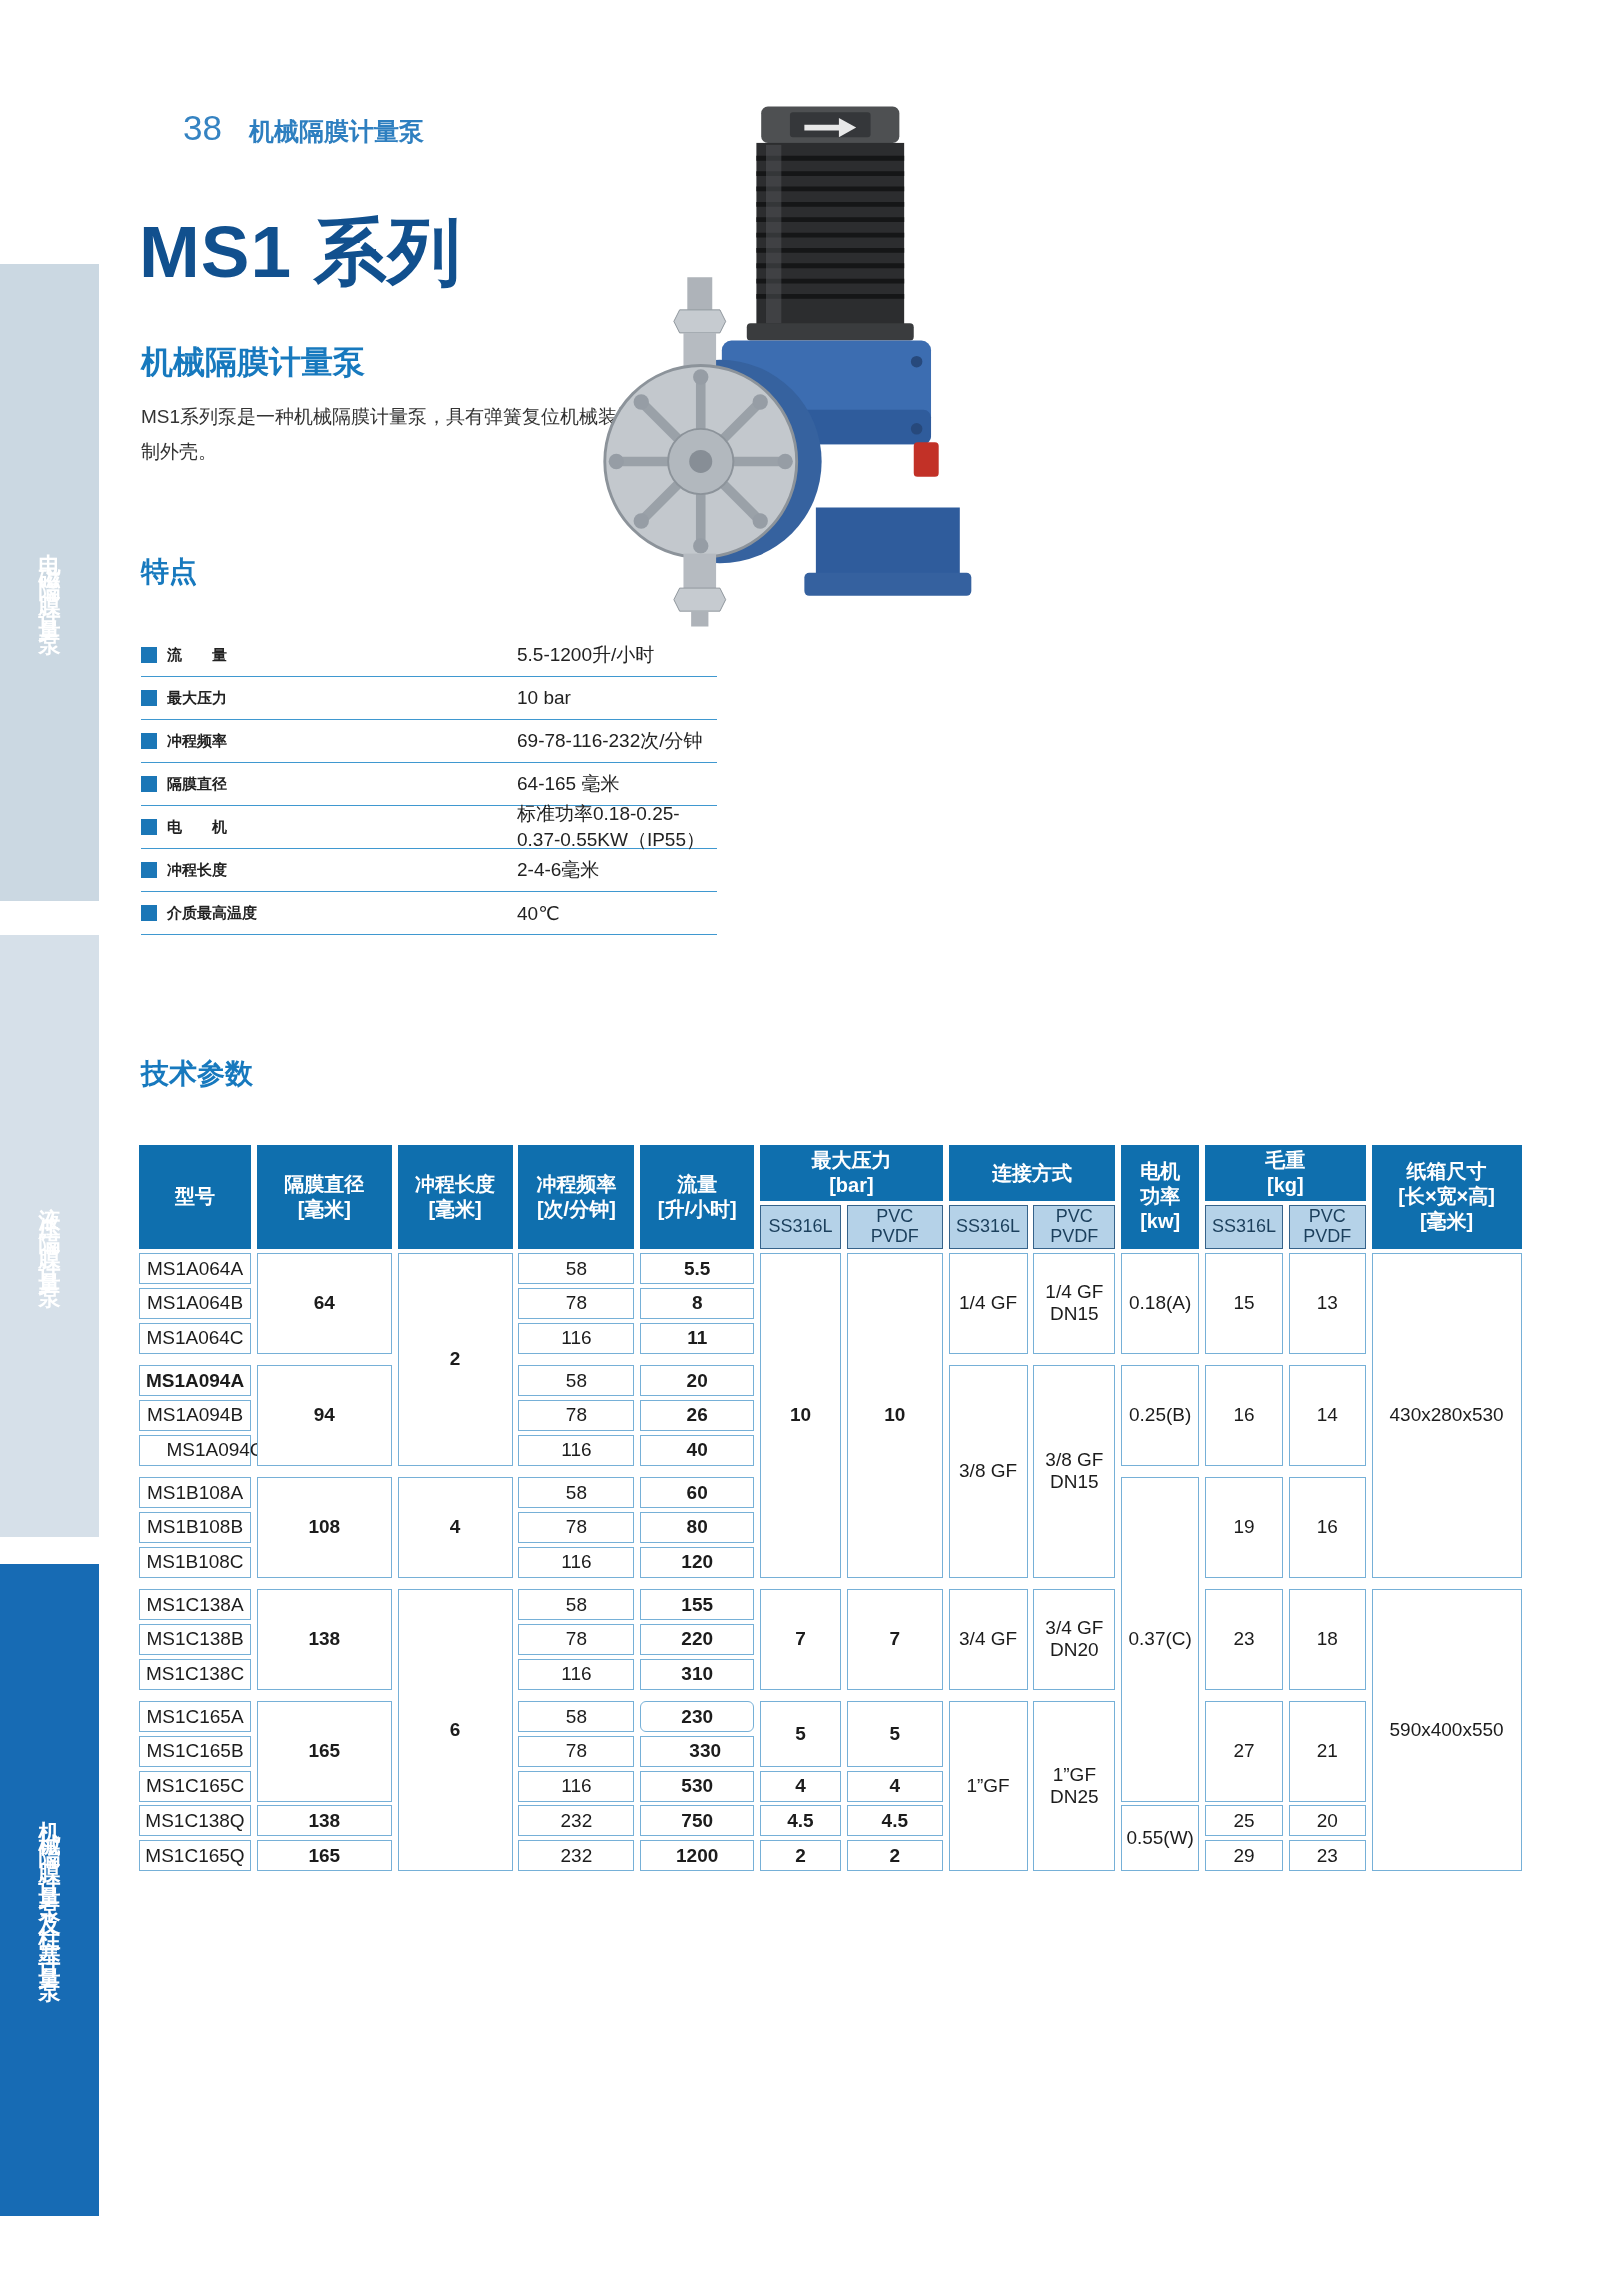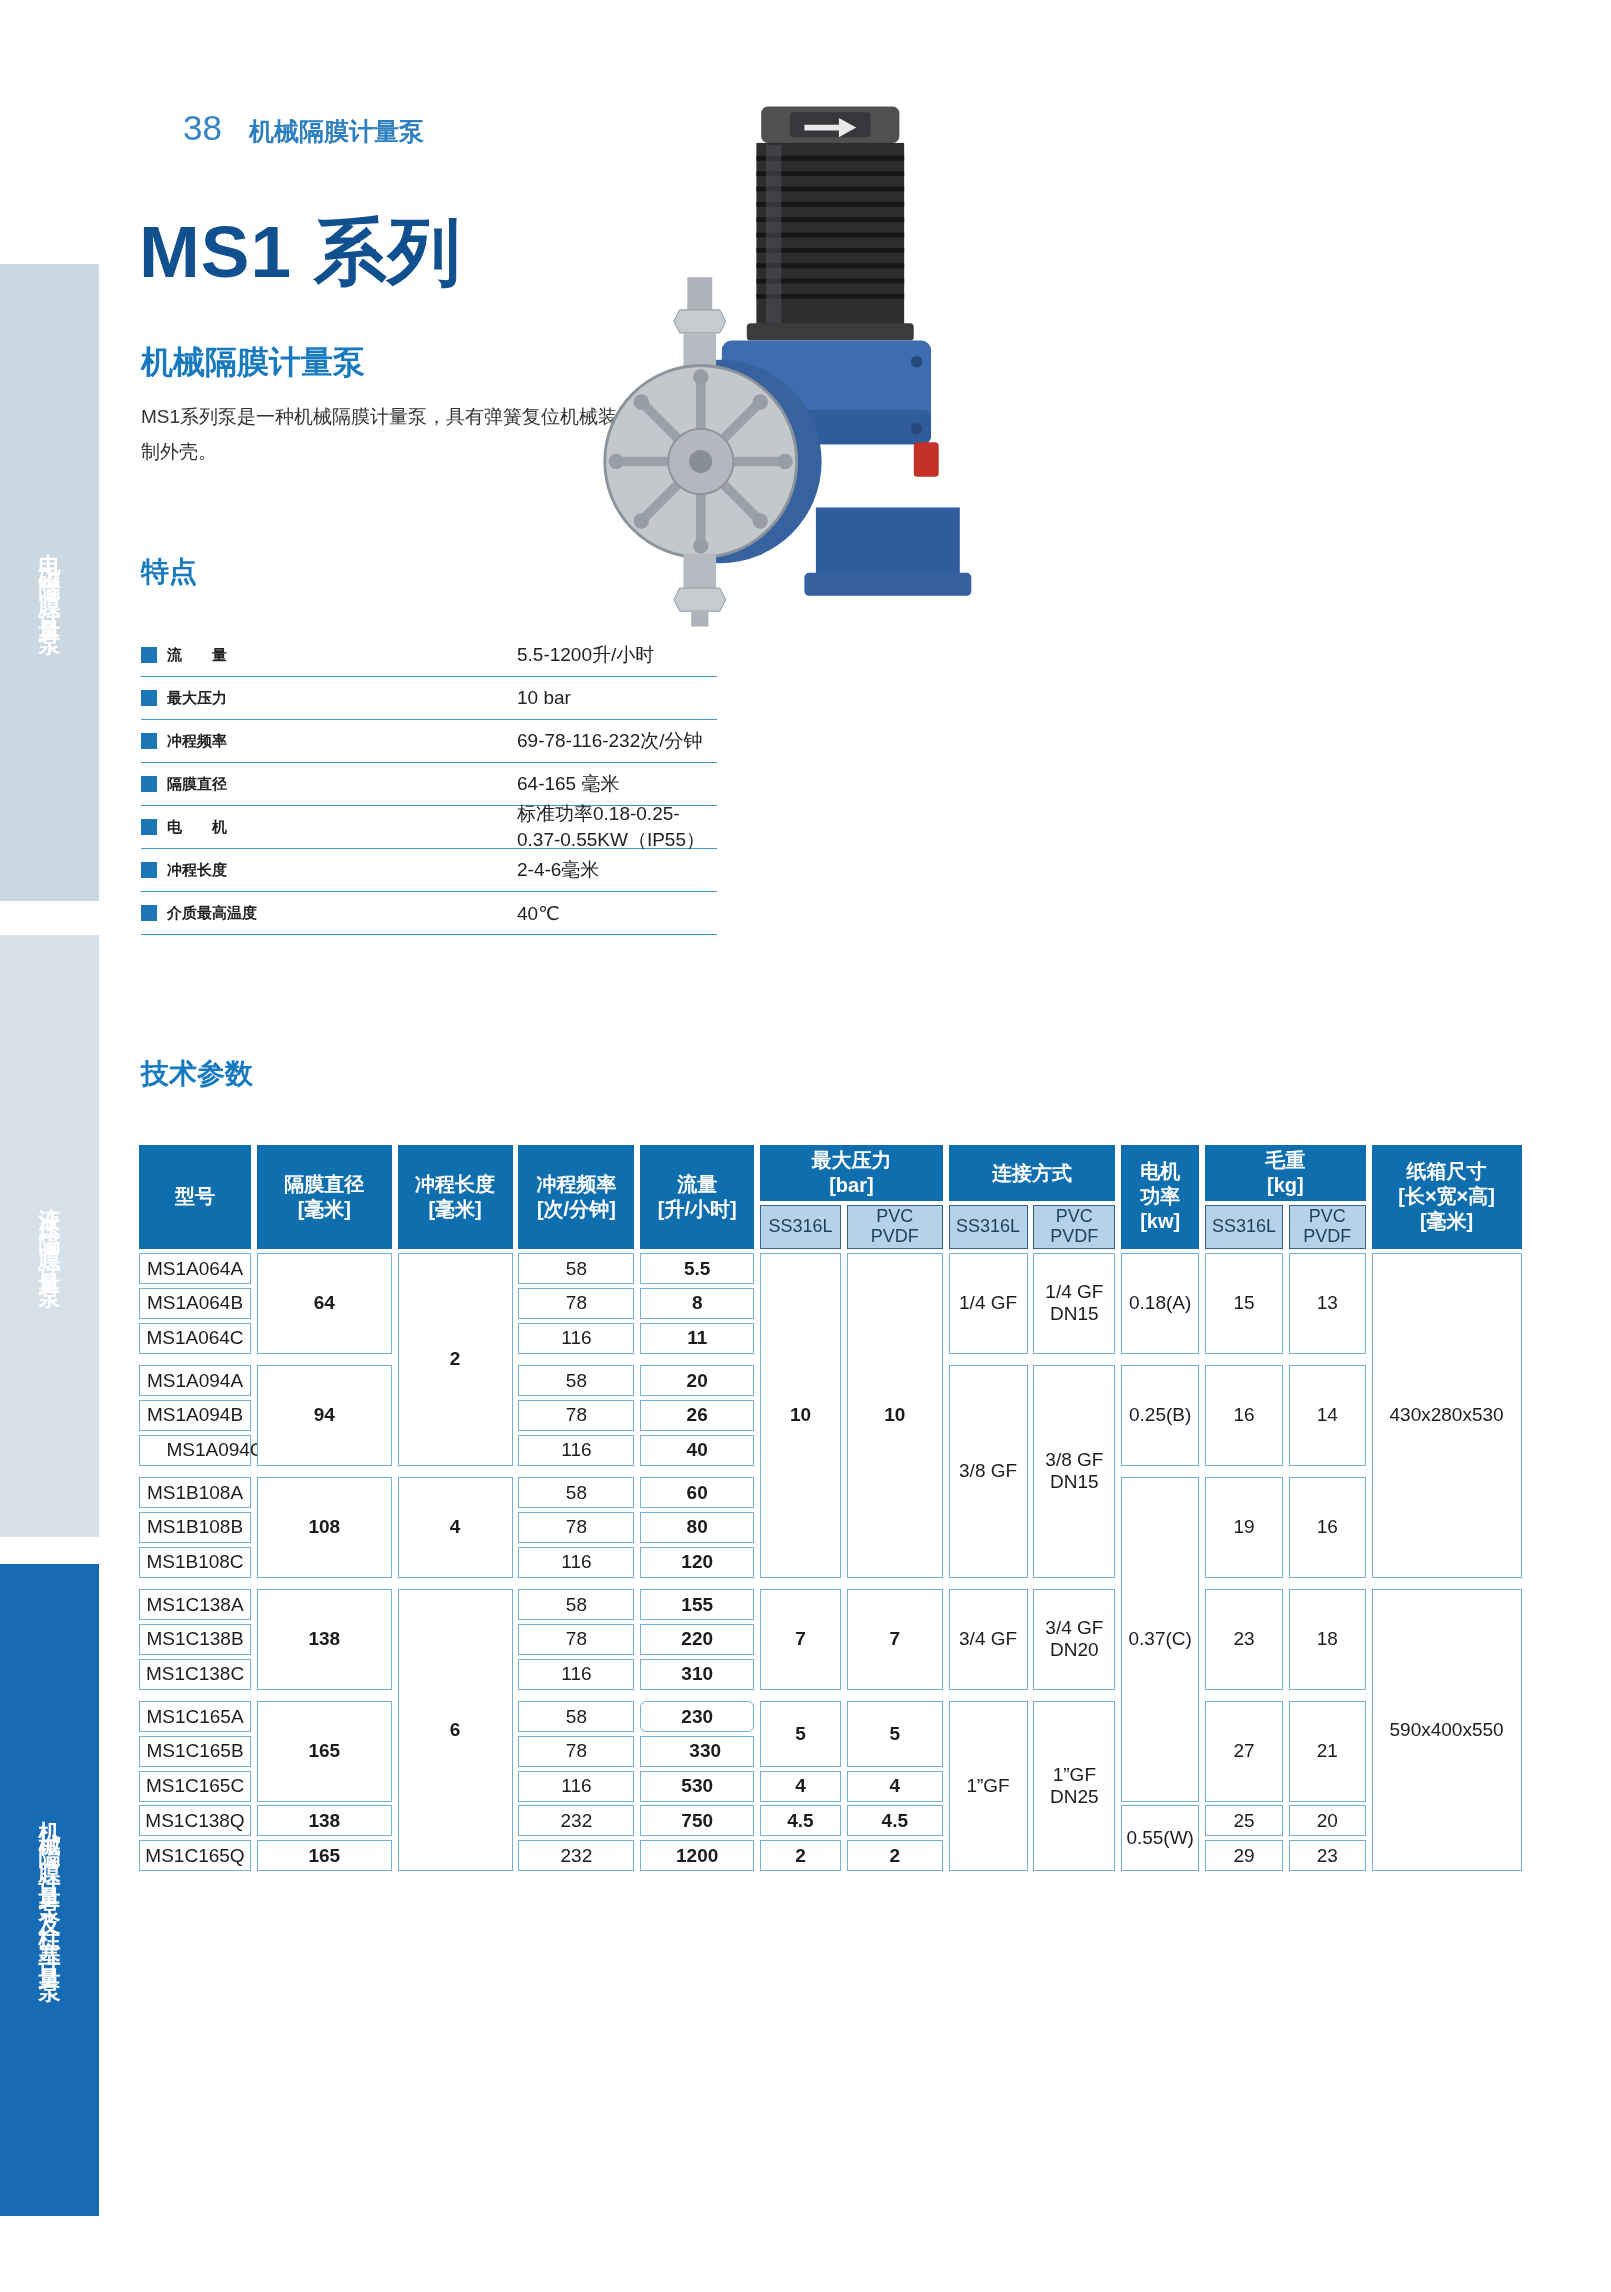--- a/index.html
+++ b/index.html
@@ -208,21 +208,21 @@
       <div class="hsub" style="grid-area: 2 / 12 / 3 / 13;">PVC
 PVDF</div>
       <div class="hcell" style="grid-area: 1 / 13 / 3 / 14;">纸箱尺寸
 [长×宽×高]
 [毫米]</div>
     </div>
   <div class="tbl-body" style="grid-template-columns: 112px 135px 115px 116px 114px 81px 96px 79px 82px 78px 78px 77px 150px; grid-template-rows: 31px 31px 31px 3.8px 31px 31px 31px 3.8px 31px 31px 31px 3.8px 31px 31px 31px 3.8px 31px 31px 31px 31px 31px;">
       <div class="tcell" style="grid-area: 1 / 1 / 2 / 2;">MS1A064A</div>
       <div class="tcell" style="grid-area: 2 / 1 / 3 / 2;">MS1A064B</div>
       <div class="tcell" style="grid-area: 3 / 1 / 4 / 2;">MS1A064C</div>
-      <div class="tcell" style="grid-area: 5 / 1 / 6 / 2;">MS1A094A</div>
+      <div class="tcell" style="grid-area: 5 / 1 / 6 / 2; font-weight: bold;">MS1A094A</div>
       <div class="tcell" style="grid-area: 6 / 1 / 7 / 2;">MS1A094B</div>
       <div class="tcell" style="grid-area: 7 / 1 / 8 / 2; padding-left: 40px;">MS1A094C</div>
       <div class="tcell" style="grid-area: 9 / 1 / 10 / 2;">MS1B108A</div>
       <div class="tcell" style="grid-area: 10 / 1 / 11 / 2;">MS1B108B</div>
       <div class="tcell" style="grid-area: 11 / 1 / 12 / 2;">MS1B108C</div>
       <div class="tcell" style="grid-area: 13 / 1 / 14 / 2;">MS1C138A</div>
       <div class="tcell" style="grid-area: 14 / 1 / 15 / 2;">MS1C138B</div>
       <div class="tcell" style="grid-area: 15 / 1 / 16 / 2;">MS1C138C</div>
       <div class="tcell" style="grid-area: 17 / 1 / 18 / 2;">MS1C165A</div>
       <div class="tcell" style="grid-area: 18 / 1 / 19 / 2;">MS1C165B</div>

